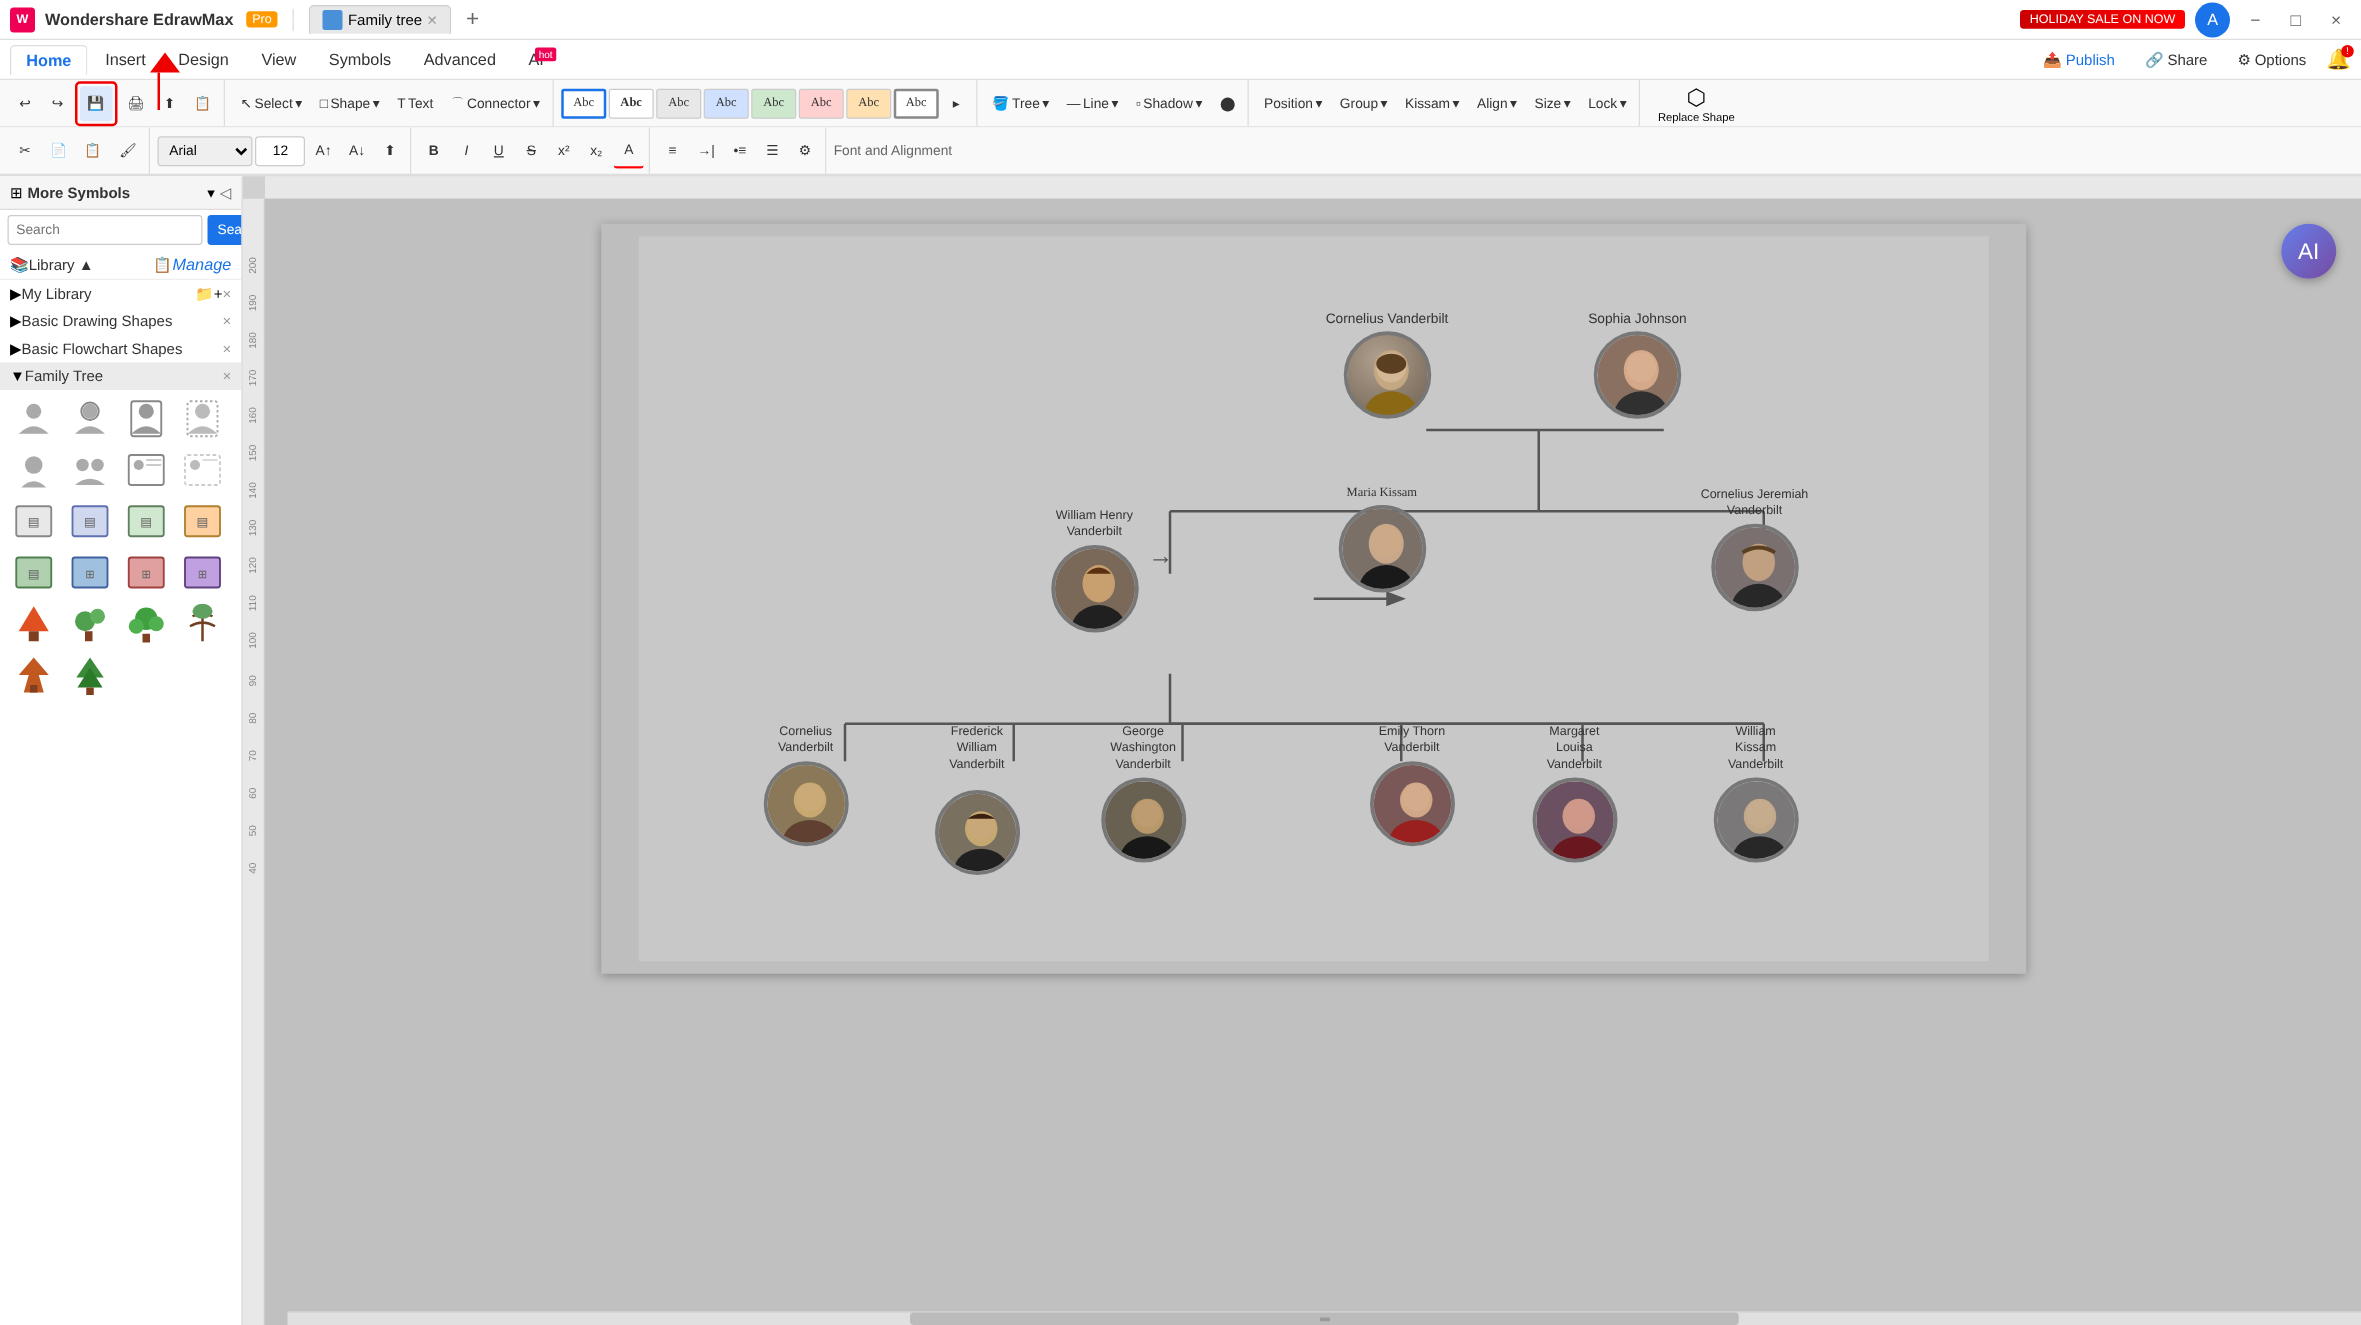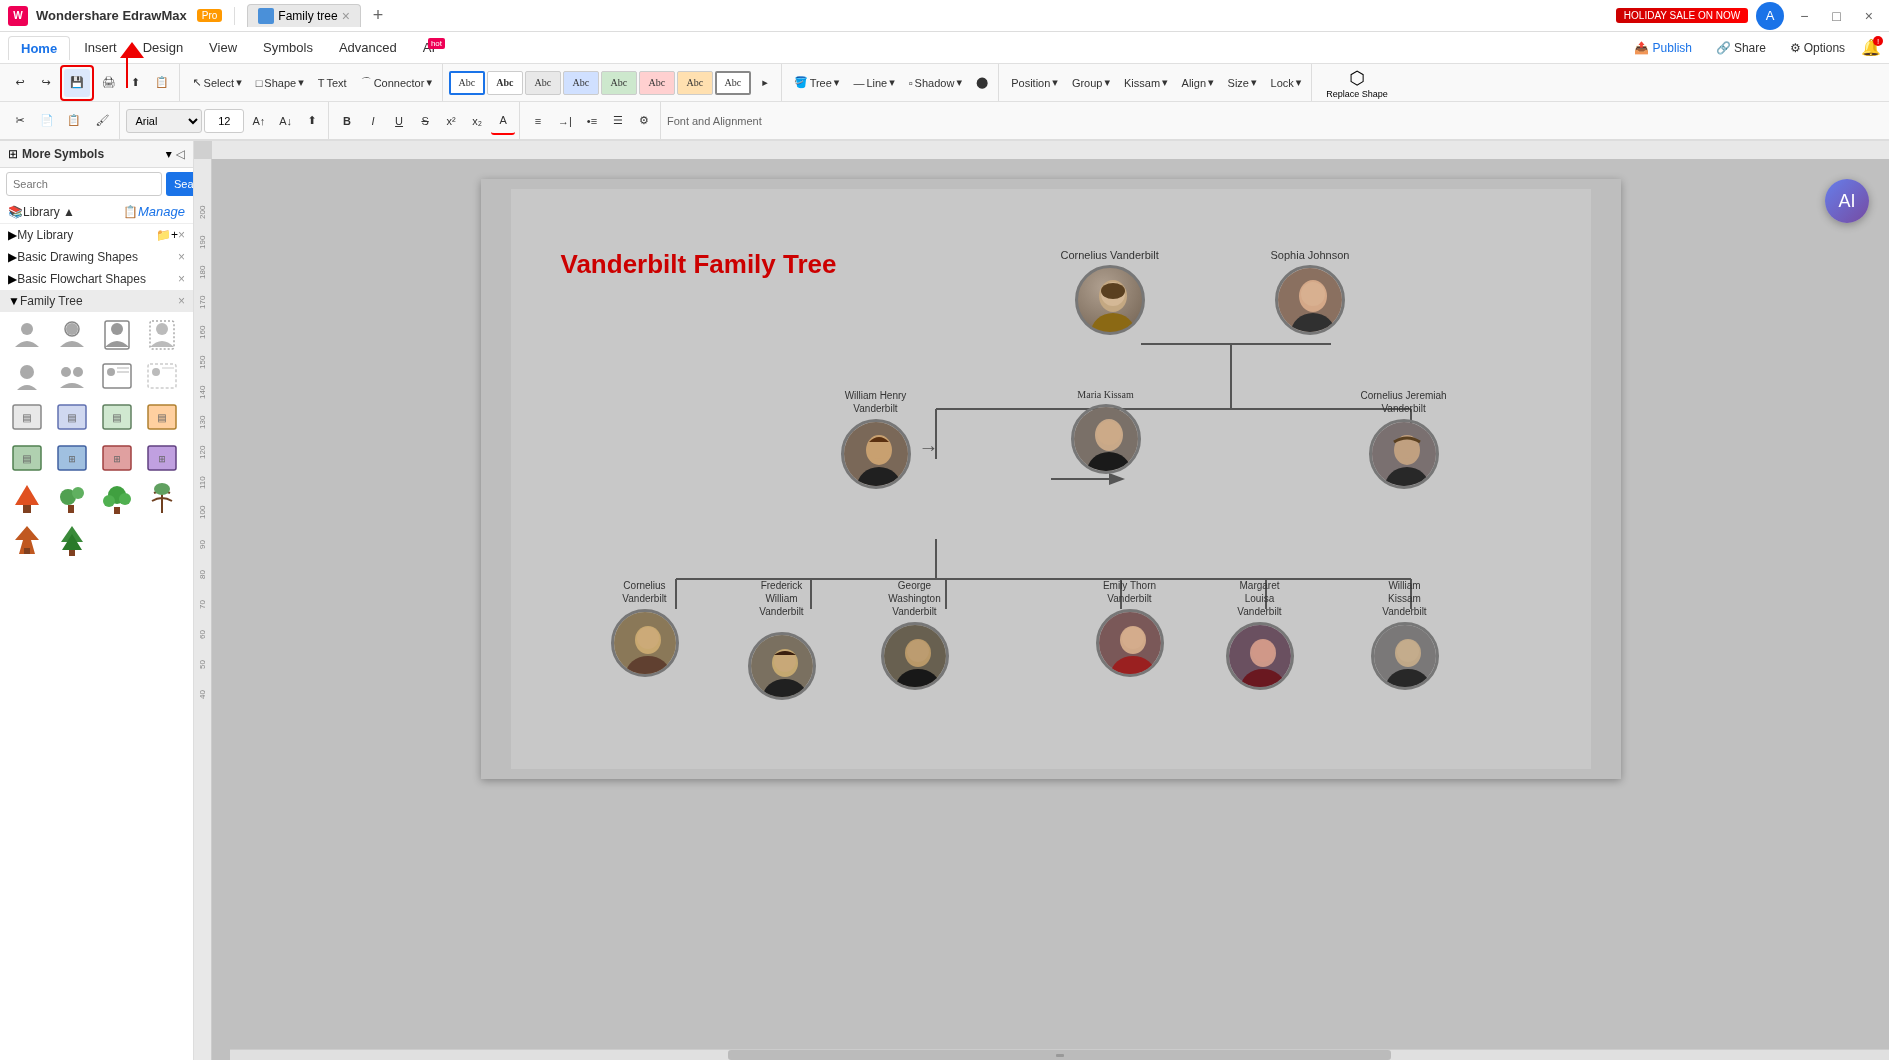--- a/index.html
+++ b/index.html
@@ -530,21 +530,20 @@
             <span style="height:30px;">200</span>
         </div>
       </div>
 
       <div style="flex:1;background:#c0c0c0;overflow:auto;position:relative;">
 
         <div style="position:relative;background:#bebebe;width:1140px;height:600px;margin:20px auto;box-shadow:0 2px 8px rgba(0,0,0,0.3);">
 
           <div style="position:absolute;left:30px;top:10px;right:30px;bottom:10px;background:#c8c8c8;">
 
-            <div style="position:absolute;left:50px;top:60px;font-size:26px;font-weight:bold;color:#cc0000;font-family:Arial,sans-serif;white-space:nowrap;">Vanderbilt Family Tree</div>
 
             <svg style="position:absolute;top:0;left:0;width:100%;height:100%;pointer-events:none;overflow:visible;">
 
               <line x1="630" y1="155" x2="820" y2="155" stroke="#555" stroke-width="2"></line>
 
               <line x1="720" y1="155" x2="720" y2="220" stroke="#555" stroke-width="2"></line>
 
               <line x1="720" y1="220" x2="425" y2="220" stroke="#555" stroke-width="2"></line>
               <line x1="720" y1="220" x2="900" y2="220" stroke="#555" stroke-width="2"></line>
 
@@ -589,21 +588,21 @@
               <div style="width:70px;height:70px;border-radius:50%;border:3px solid #777;overflow:hidden;">
                 <svg width="70" height="70" viewBox="0 0 70 70">
                     <rect width="70" height="70" fill="#8a7060"></rect>
                     <ellipse cx="35" cy="28" rx="14" ry="16" fill="#d4a888"></ellipse>
                     <ellipse cx="35" cy="65" rx="22" ry="20" fill="#303030"></ellipse>
                     <circle cx="35" cy="26" r="12" fill="#d8b090"></circle>
                   </svg>
               </div>
             </div>
 
-            <div style="position:absolute;left:330px;top:200px;display:flex;flex-direction:column;align-items:center;gap:4px;">
+            <div style="position:absolute;left:330px;top:217px;display:flex;flex-direction:column;align-items:center;gap:4px;">
               <div style="font-size:10px;color:#333;text-align:center;font-family:Arial;line-height:1.3;">William Henry<br>Vanderbilt</div>
               <div style="width:70px;height:70px;border-radius:50%;border:3px solid #777;overflow:hidden;">
                 <svg width="70" height="70" viewBox="0 0 70 70">
                     <rect width="70" height="70" fill="#7a6858"></rect>
                     <ellipse cx="35" cy="28" rx="13" ry="15" fill="#c8a070"></ellipse>
                     <ellipse cx="35" cy="65" rx="22" ry="20" fill="#202020"></ellipse>
                     <circle cx="35" cy="26" r="11" fill="#c8a070"></circle>
                     <path d="M25 20 Q35 10 45 20" fill="#5a3010" stroke="none"></path>
                   </svg>
               </div>

